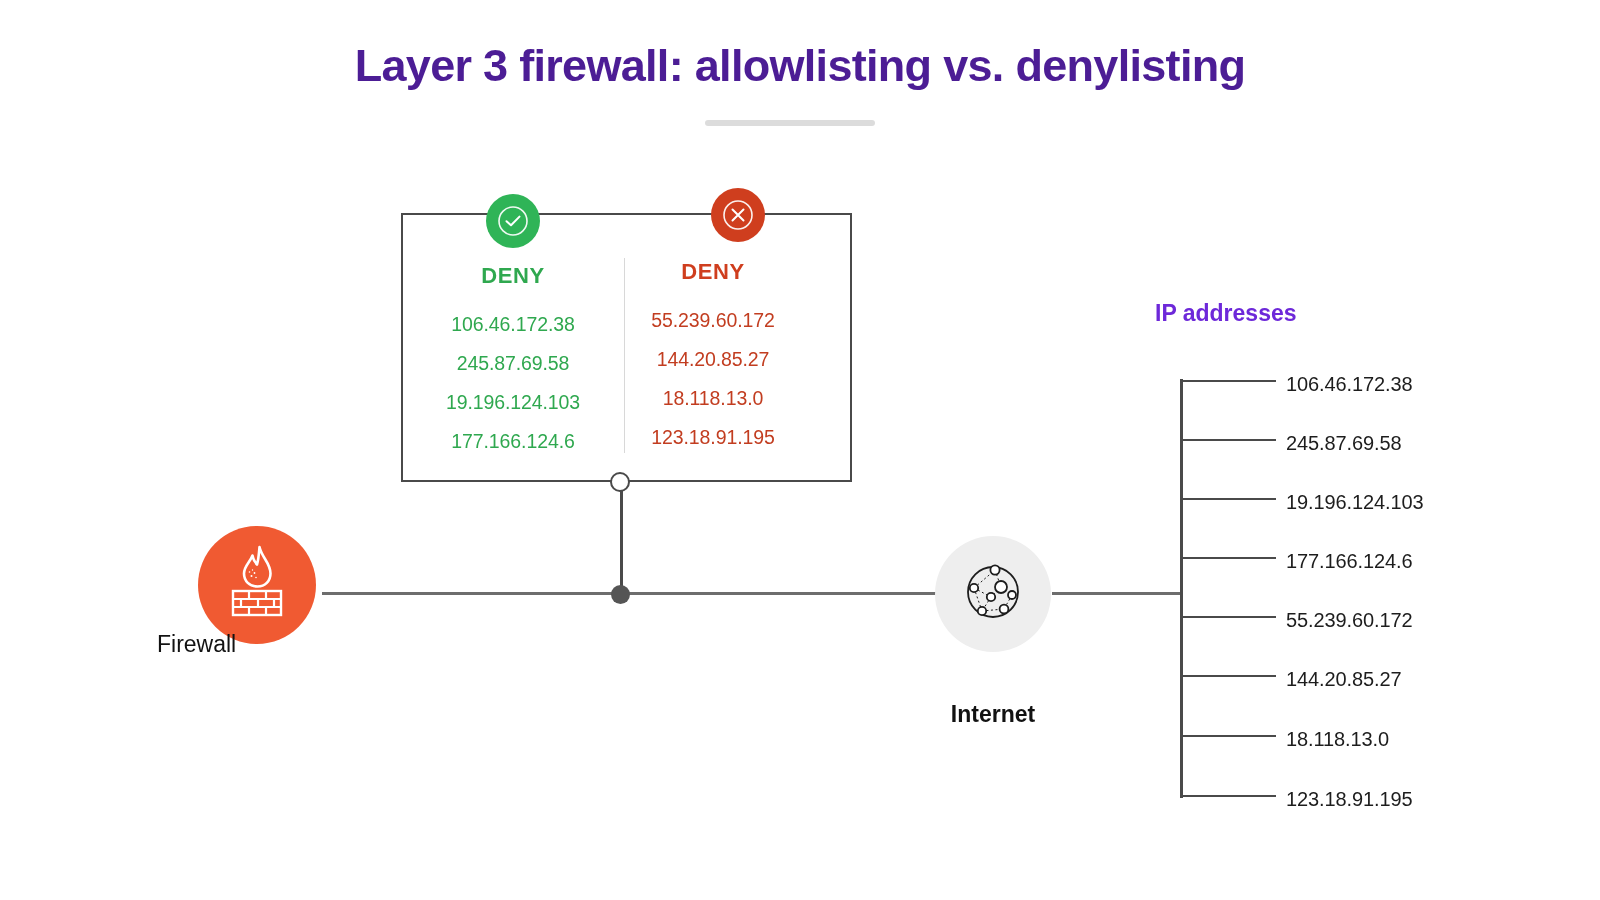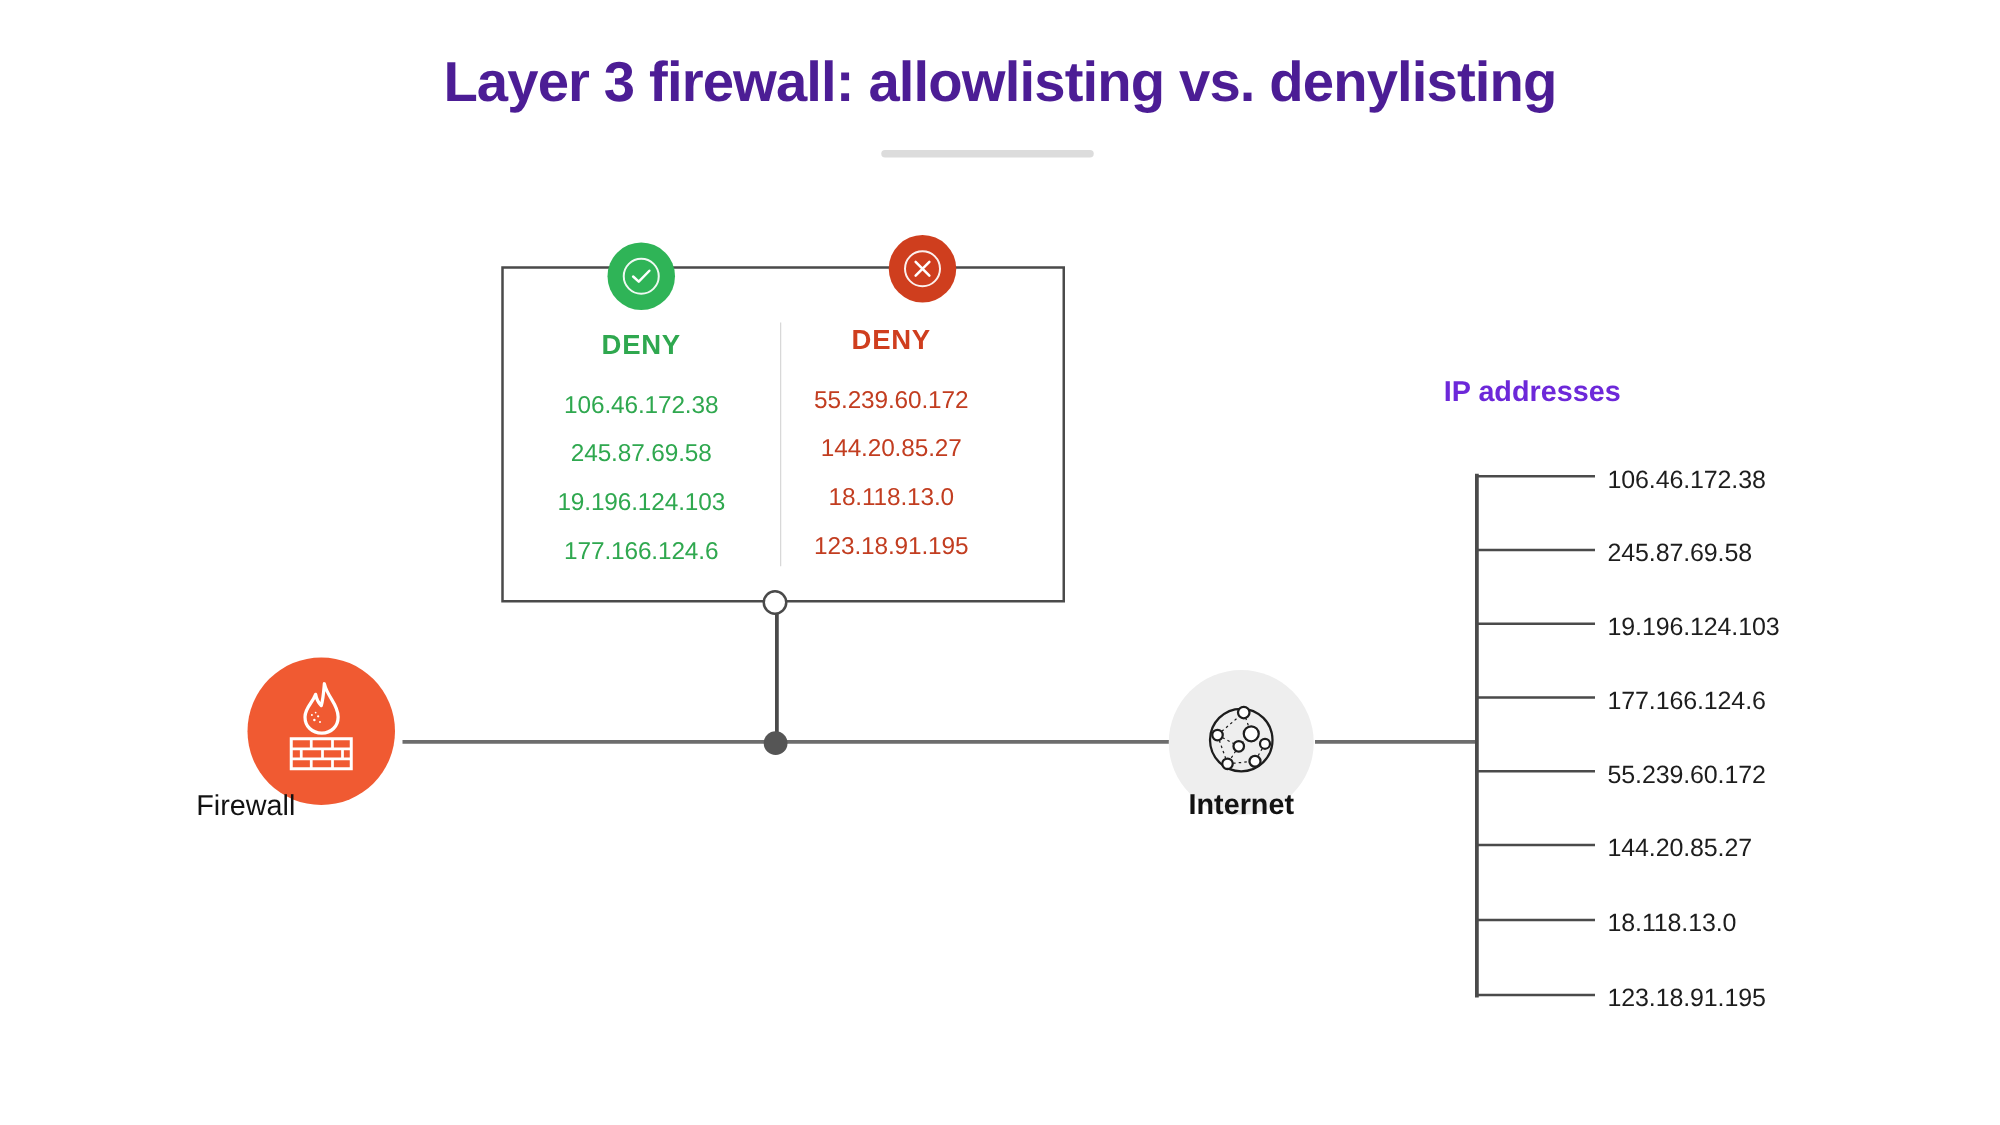--- a/index.html
+++ b/index.html
@@ -190,21 +190,21 @@
     height: 116px;
     border-radius: 50%;
     background: #eeeeee;
     display: flex;
     align-items: center;
     justify-content: center;
   }
   #internet-label {
     position: absolute;
     left: 893px;
-    top: 630px;
+    top: 701px;
     width: 200px;
     text-align: center;
     font-size: 23px;
     font-weight: bold;
     color: #121212;
   }
 
   
   #ip-heading {
     position: absolute;

